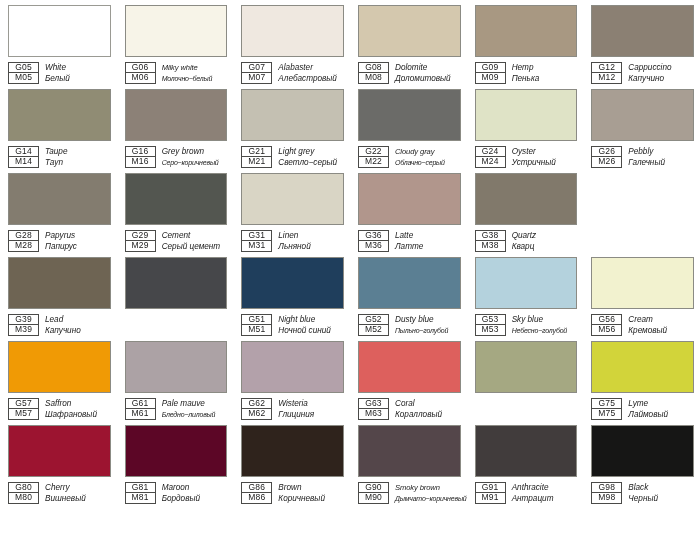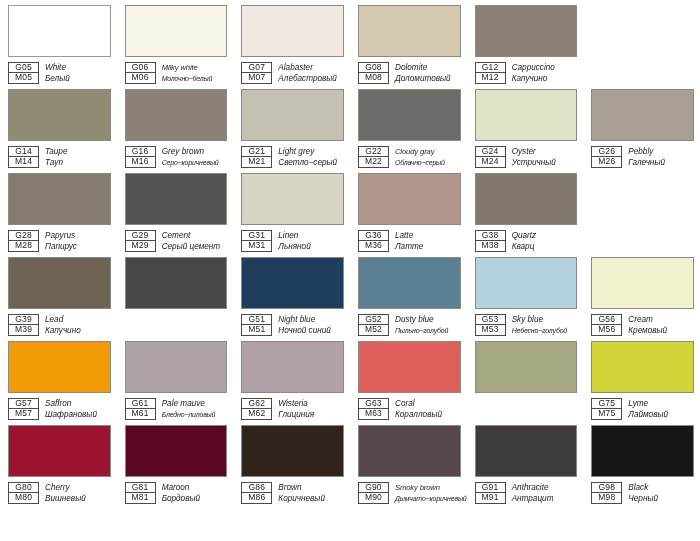--- a/index.html
+++ b/index.html
@@ -142,20 +142,33 @@
             <div class="code-box code-top">G08</div>
             <div class="code-box code-bottom">M08</div>
           </div>
           <div class="name-stack">
             <div class="name-en">Dolomite</div>
             <div class="name-ru">Доломитовый</div>
           </div>
         </div>
       </div>
       <div class="swatch-cell">
+        <div class="swatch-chip" style="background-color: rgb(168, 152, 130);"></div>
+        <div class="swatch-meta">
+          <div class="code-stack">
+            <div class="code-box code-top">G09</div>
+            <div class="code-box code-bottom">M09</div>
+          </div>
+          <div class="name-stack">
+            <div class="name-en">Hemp</div>
+            <div class="name-ru">Пенька</div>
+          </div>
+        </div>
+      </div>
+      <div class="swatch-cell">
         <div class="swatch-chip" style="background-color: rgb(139, 128, 115);"></div>
         <div class="swatch-meta">
           <div class="code-stack">
             <div class="code-box code-top">G12</div>
             <div class="code-box code-bottom">M12</div>
           </div>
           <div class="name-stack">
             <div class="name-en">Cappuccino</div>
             <div class="name-ru">Капучино</div>
           </div>

